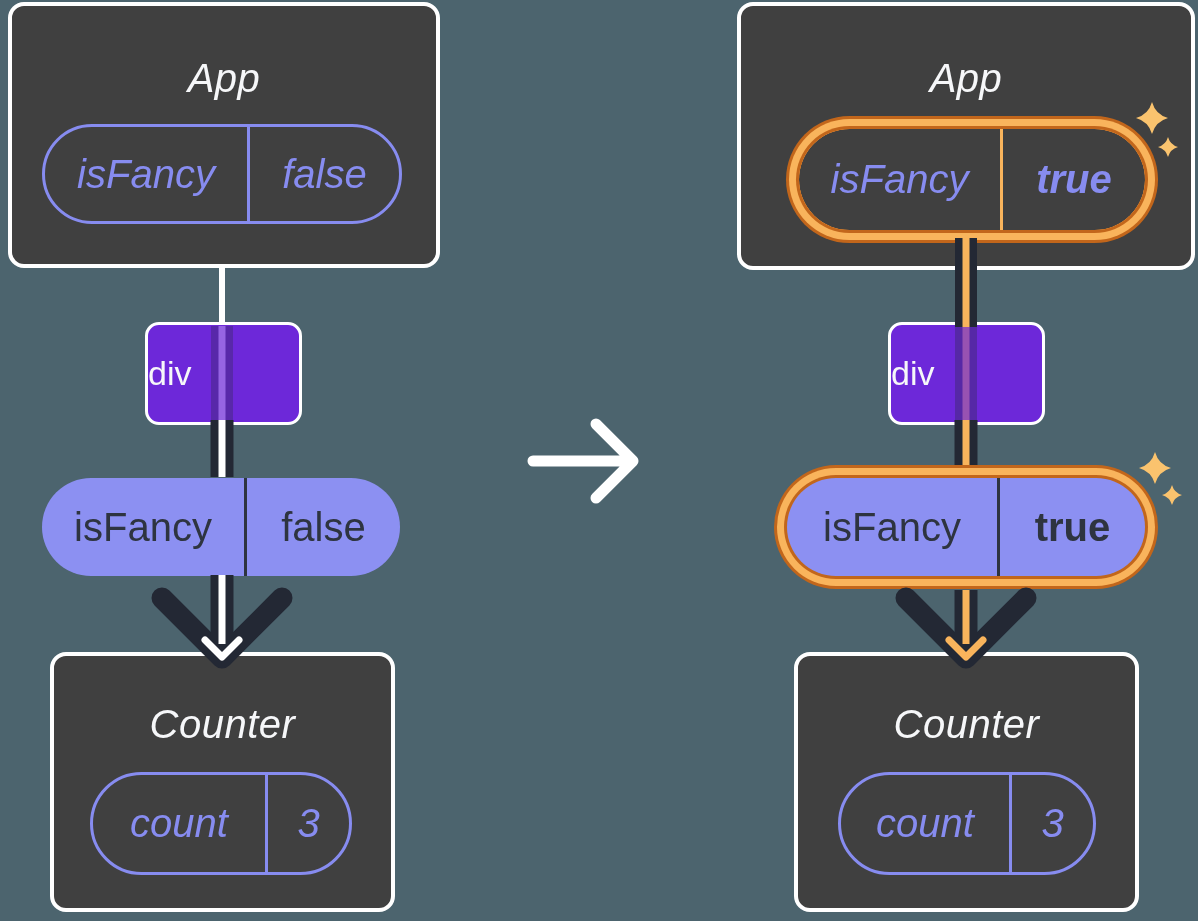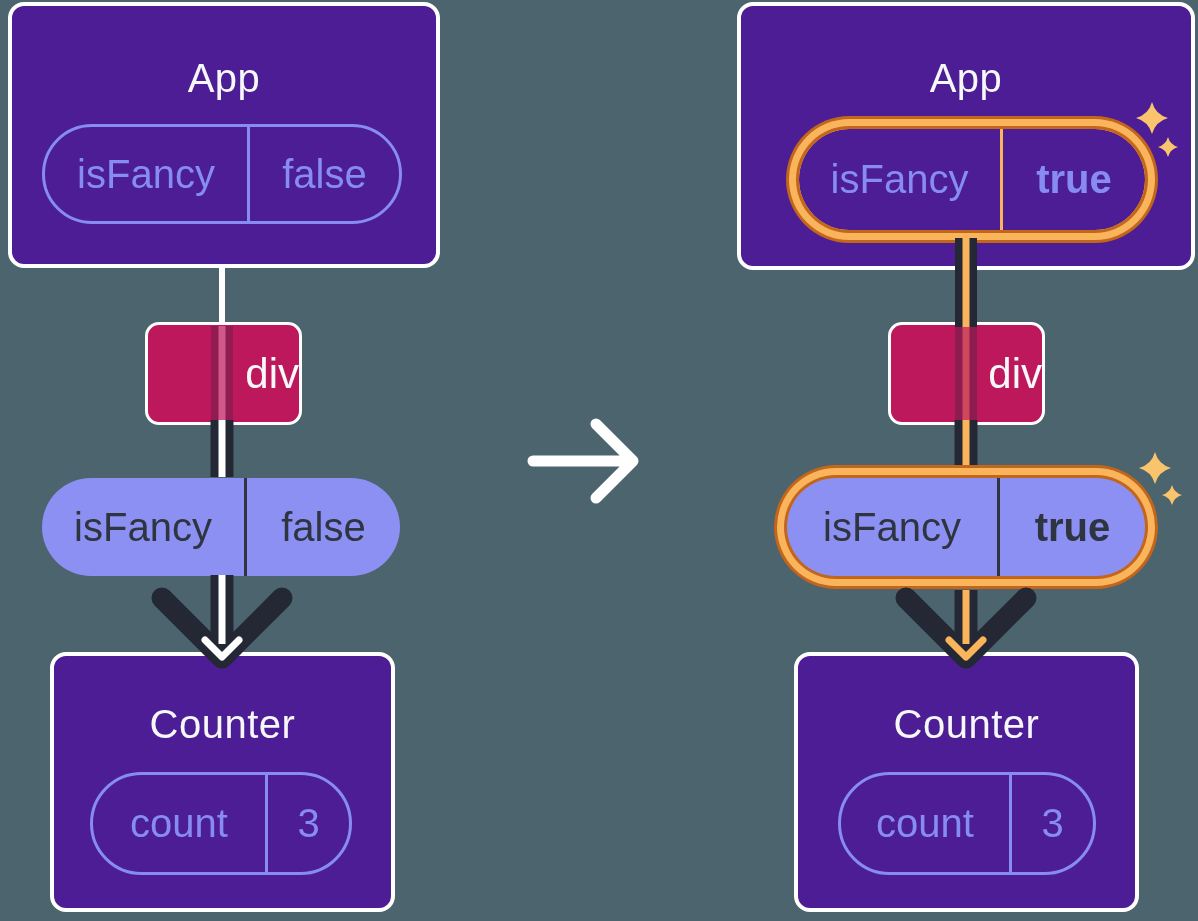--- a/index.html
+++ b/index.html
@@ -4,32 +4,32 @@
 <style>
   html,body { margin:0; padding:0; }
   body { font-family:"Liberation Sans", sans-serif; background:#4C646E; }
   #canvas {
     position:relative; width:1198px; height:921px; overflow:hidden;
     background:#4C646E;
   }
   svg.layer { position:absolute; left:0; top:0; pointer-events:none; }
 
   .box {
-    position:absolute; background:#4c1d95; border:4px solid #FFFFFF;
-    border-radius:16px; box-sizing:border-box;
+    position:absolute; background:#404040; border:4px solid #FFFFFF;
+    border-radius:16px; box-sizing:border-box;font-style:italic;
   }
   .title {
     color:#F6F7F9; font-size:40px; font-weight:500; text-align:center;
     letter-spacing:0.5px;
   }
   .small-box {
-    position:absolute; background:#be185d; border:3px solid #FFFFFF;
+    position:absolute; background:#6d28d9; border:3px solid #FFFFFF;
     border-radius:14px; box-sizing:border-box;
-    display:flex; align-items:center; justify-content:flex-end;
-    color:#F6F7F9; font-size:42px; font-weight:500;
+    display:flex; align-items:center; justify-content:flex-start;
+    color:#F6F7F9; font-size:34px; font-weight:500;
   }
   .pill {
     position:absolute; display:flex; align-items:stretch;
     border-radius:999px; box-sizing:border-box; font-size:40px;
     overflow:hidden;
   }
   .pill .cell {
     display:flex; align-items:center; justify-content:center;
     box-sizing:border-box;
   }

